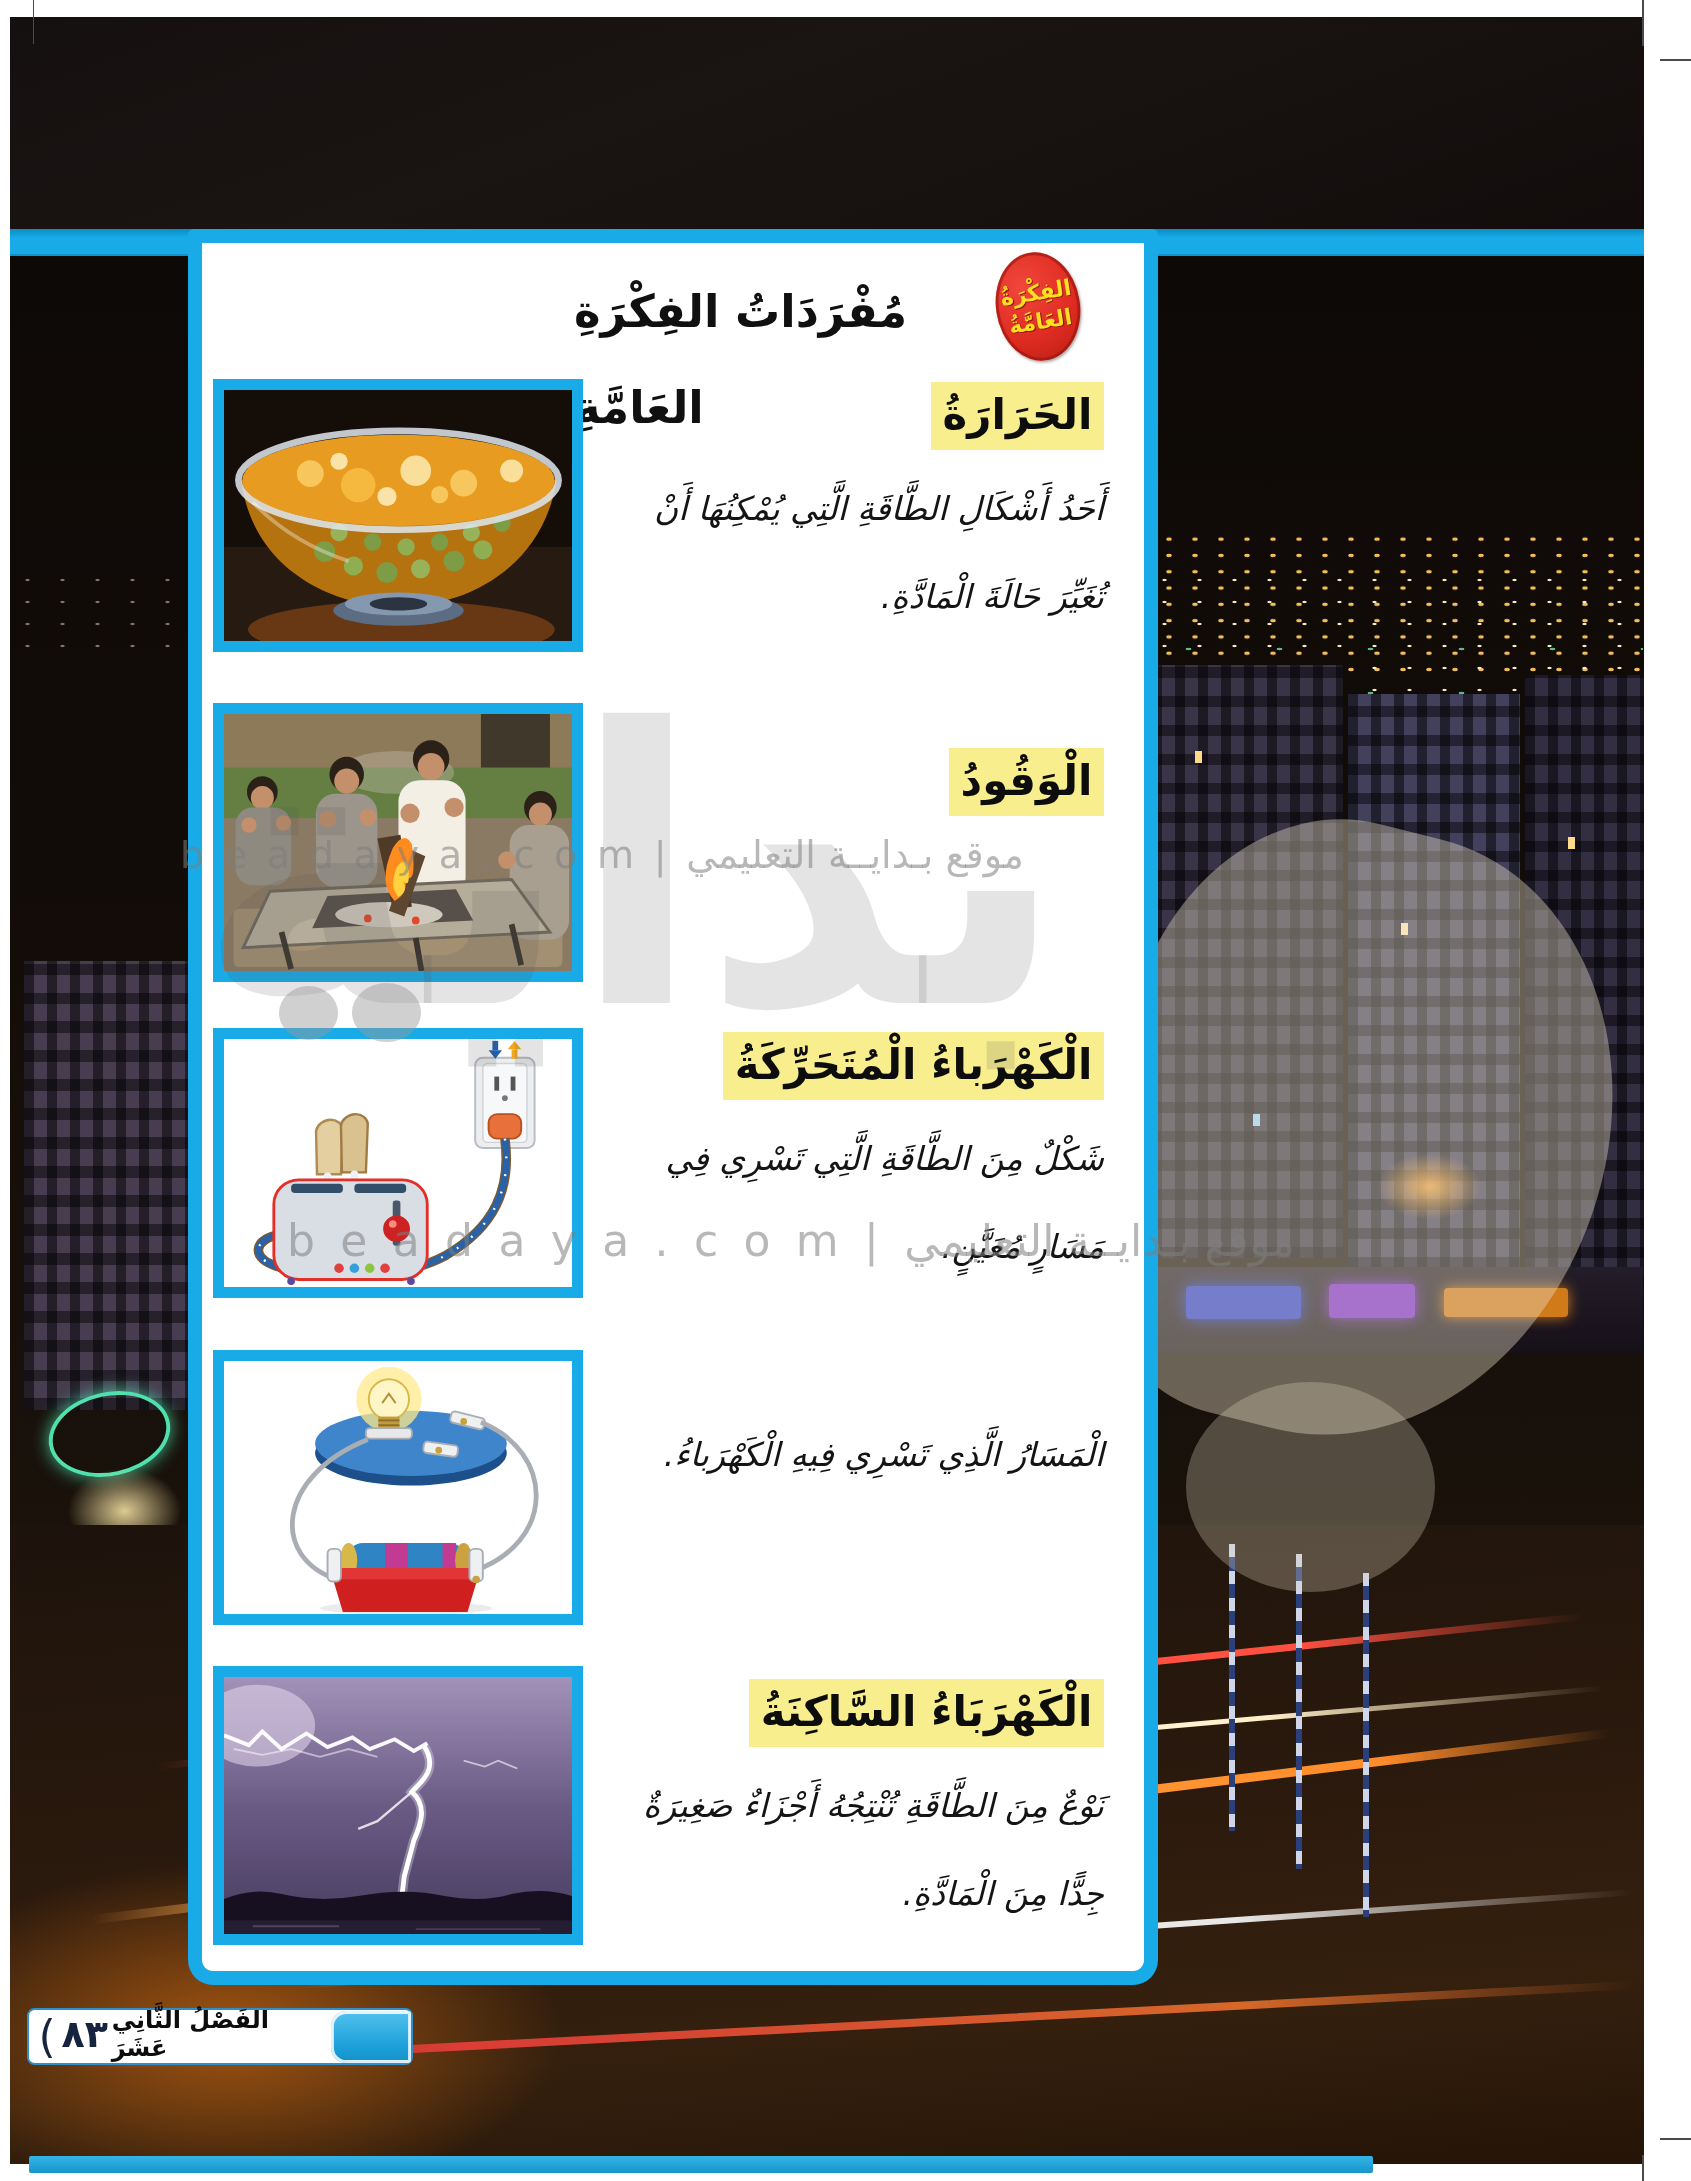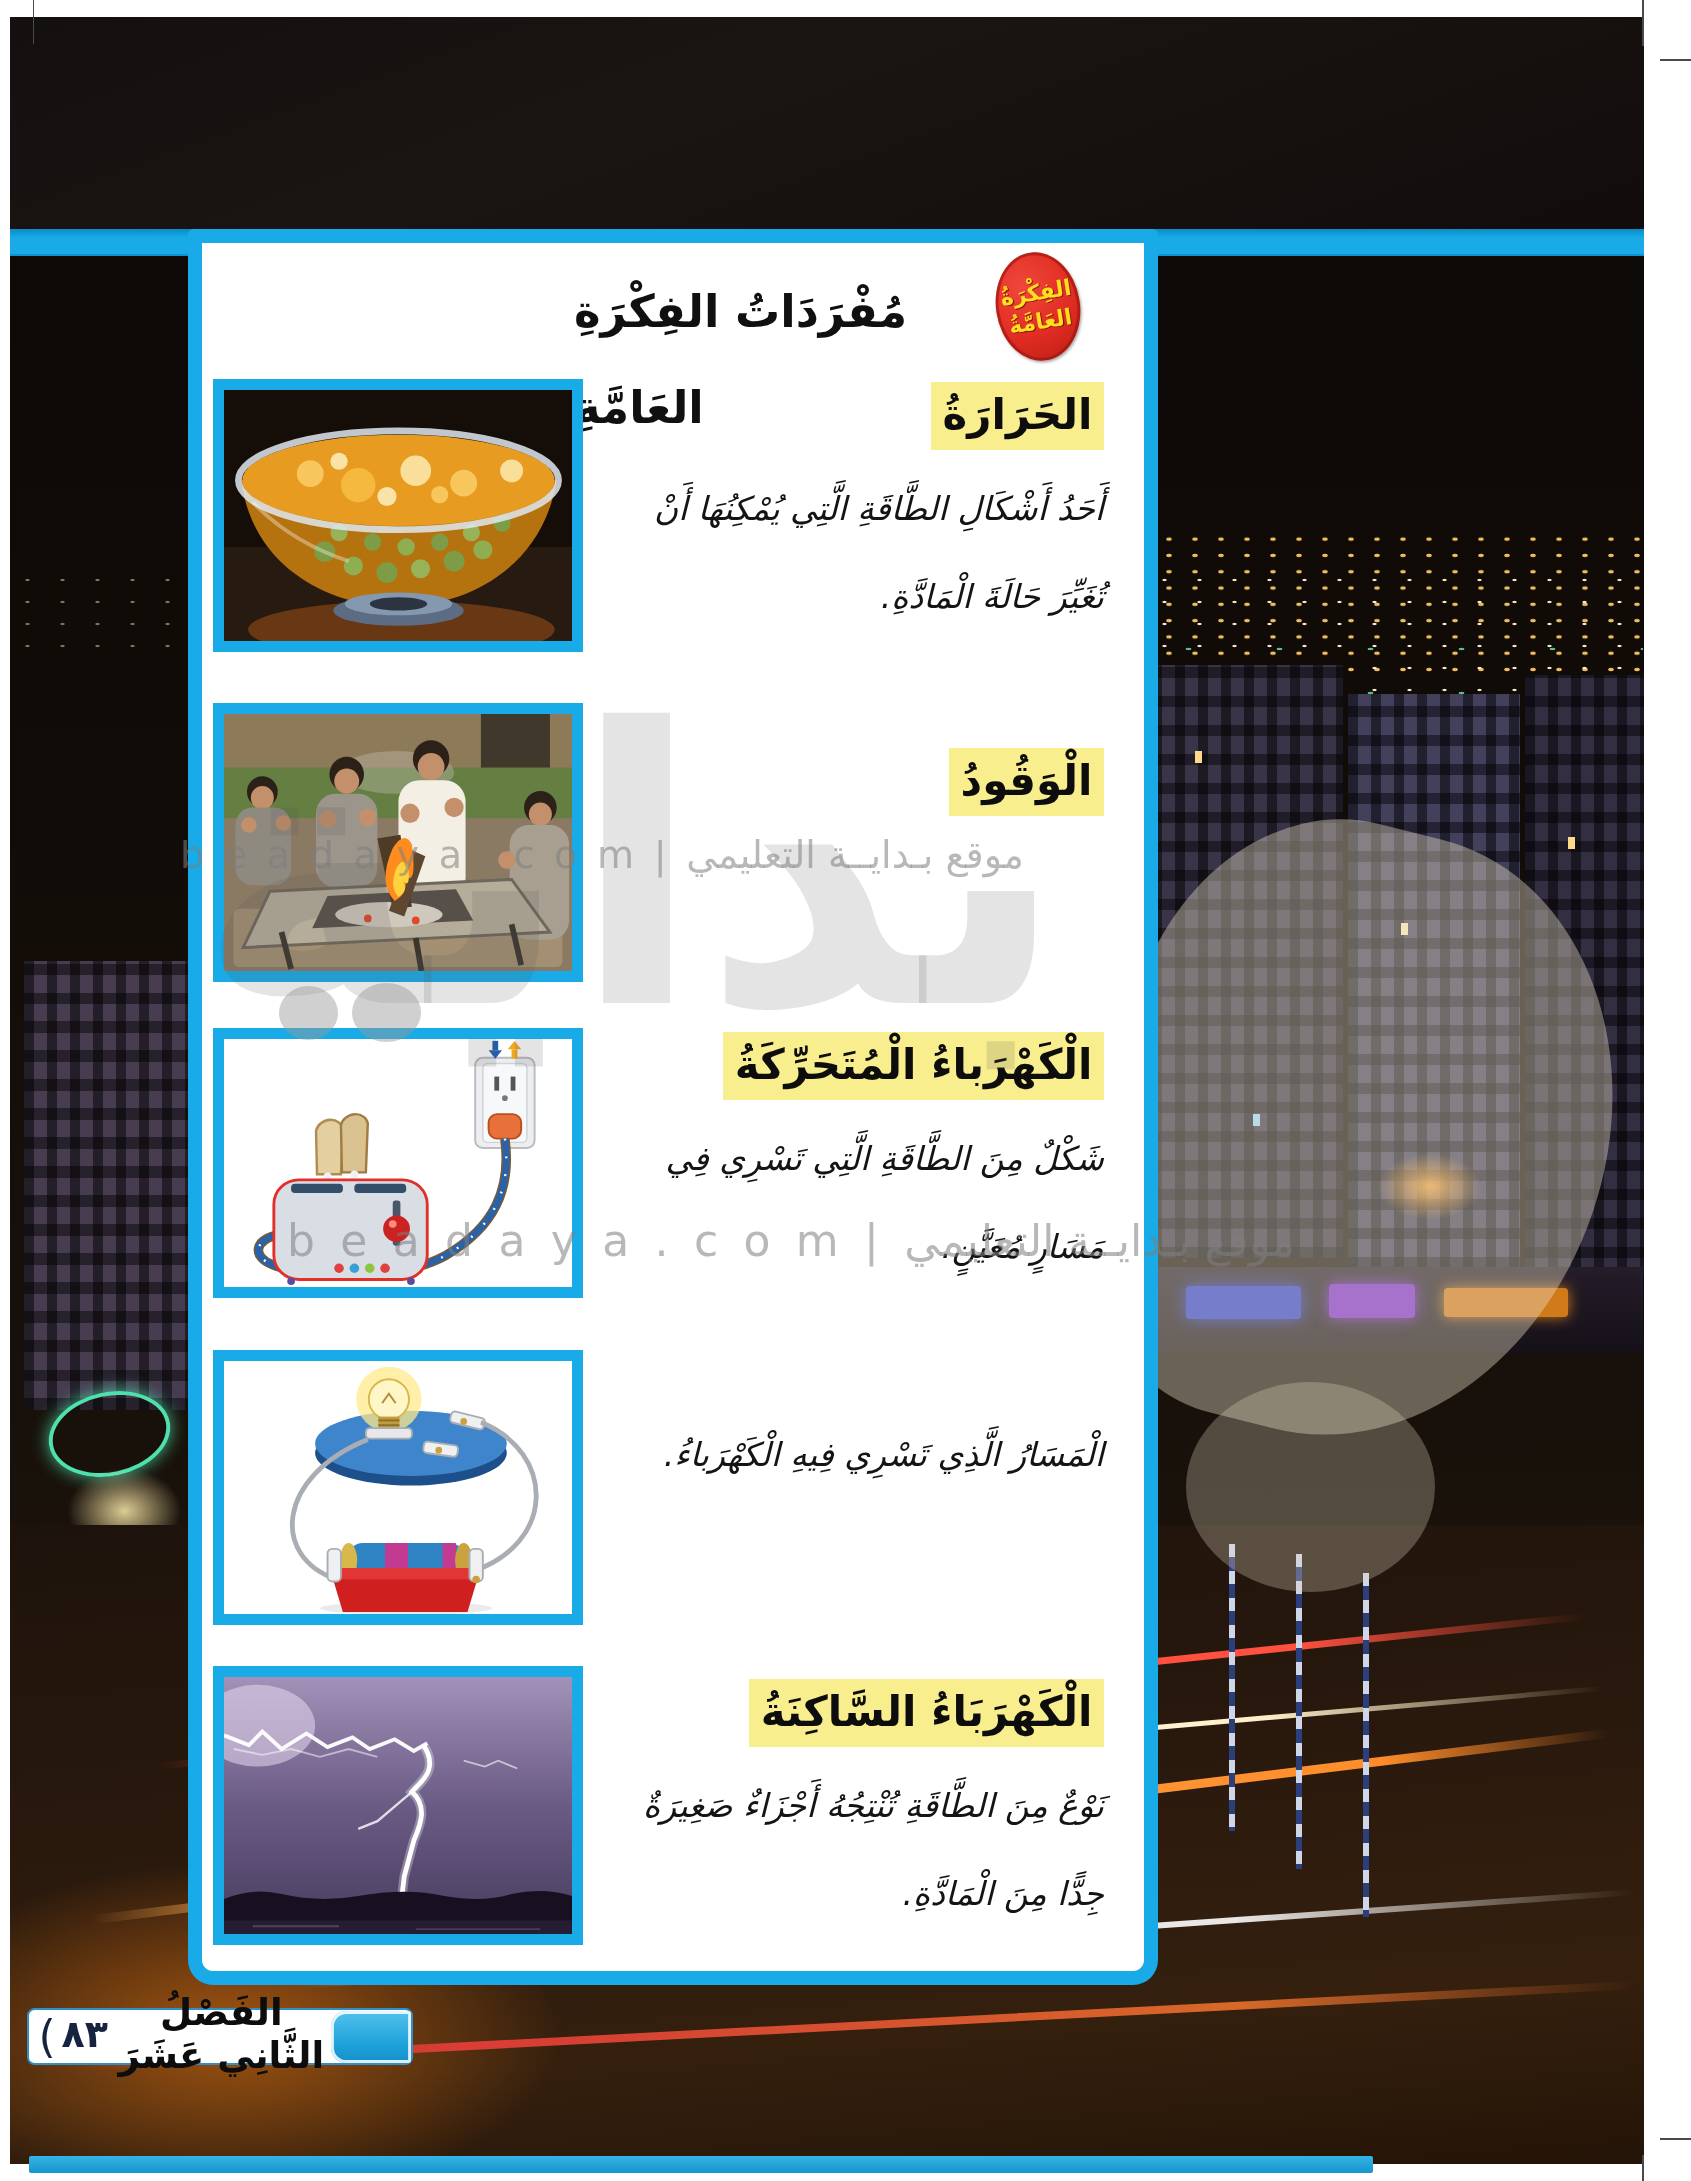--- a/index.html
+++ b/index.html
@@ -70,21 +70,21 @@
         font-size:42px;font-weight:bold;line-height:59px;padding:2.9px 11.5px 5.7px 11.5px;}
   .def{margin-top:15.3px;font-size:33px;line-height:88px;color:#141414;font-style:italic;}
 
   
   .footer-bar{position:absolute;left:27px;top:2008px;width:386px;height:57px;z-index:30;
               box-sizing:border-box;background:#ffffff;border:2.9px solid #2f8fc6;border-radius:7.6px;
               display:flex;flex-direction:row;align-items:center;padding:0 0 0 9.6px;}
   .pagenum-wrap{display:flex;align-items:center;color:#16243f;}
   .pagenum-bracket{font-size:44px;line-height:44px;color:#16243f;}
   .pagenum{font-size:38px;font-weight:bold;padding:0 3.8px 5.7px 5.7px;}
-  .chapter{flex:1;text-align:center;font-size:37px;font-weight:bold;color:#0d0d0d;
+  .chapter{flex:1;text-align:left;font-size:24px;font-weight:bold;color:#0d0d0d;
            direction:rtl;padding-bottom:5.7px;}
   .footer-tab{width:80px;height:52px;border-radius:15.3px 2.9px 2.9px 15.3px;
               background:linear-gradient(#53c2ee 0%,#1b9fd8 70%,#1690c6 100%);
               box-shadow:inset 0 0 0 2.9px rgba(255,255,255,.85);}
 
   .bottom-strip{position:absolute;left:29px;top:2156px;width:1344px;height:17px;
                 background:linear-gradient(#35b4e6,#1695cd);z-index:30;border-radius:1.9px;}
 </style>
 </head>
 <body>

